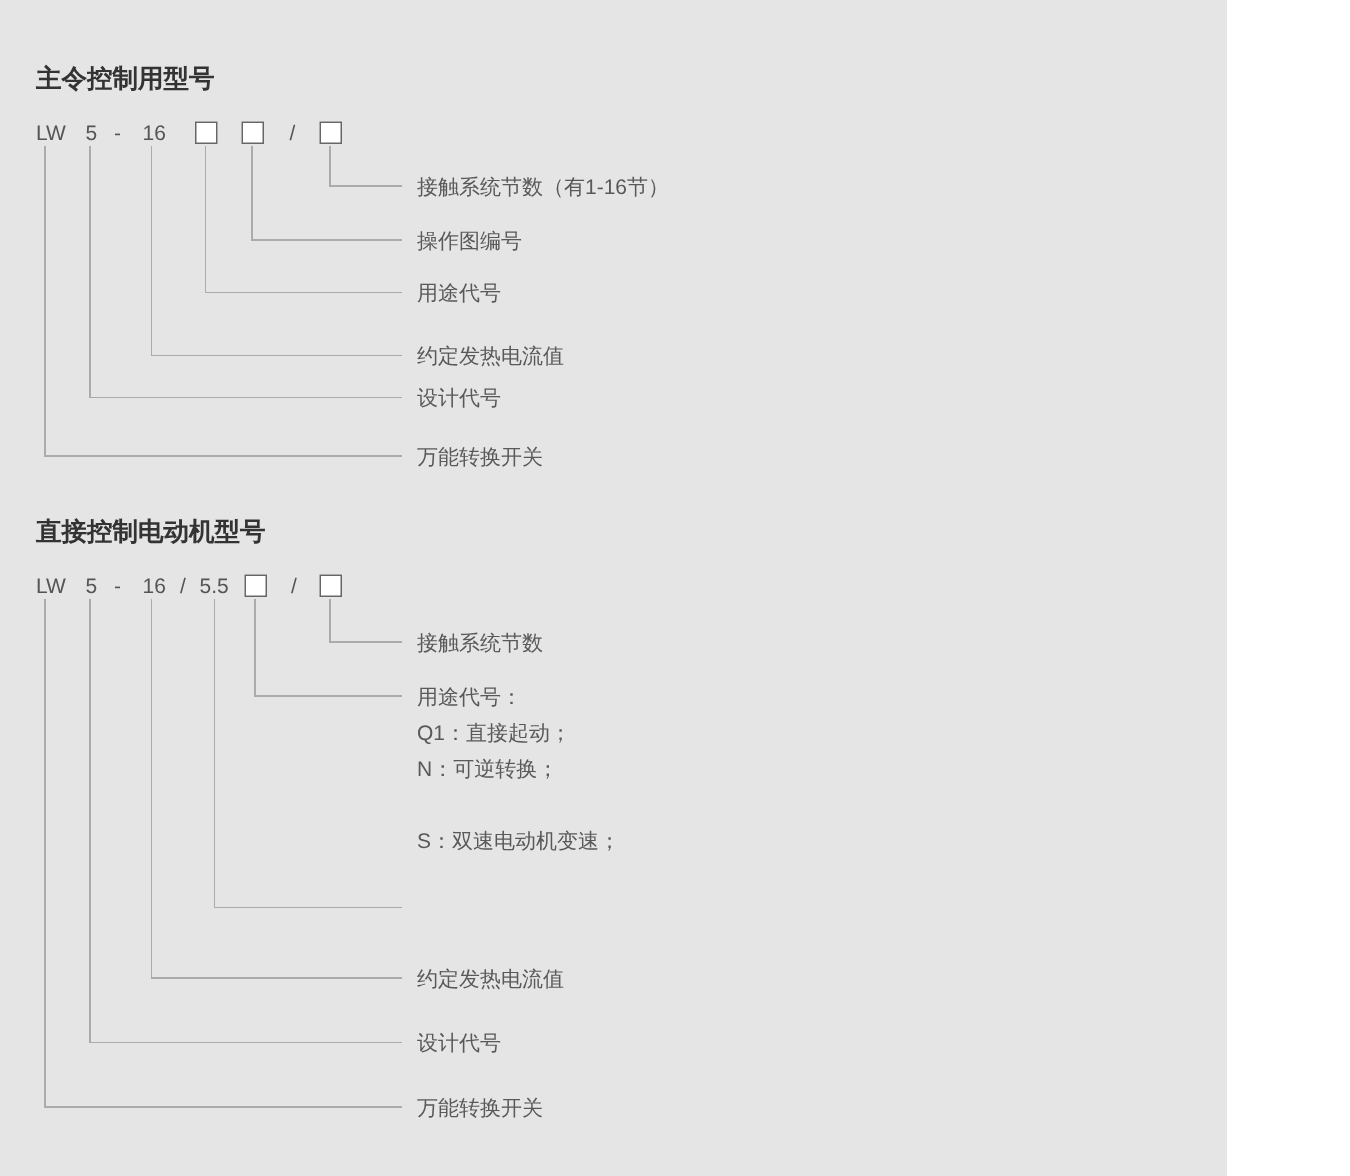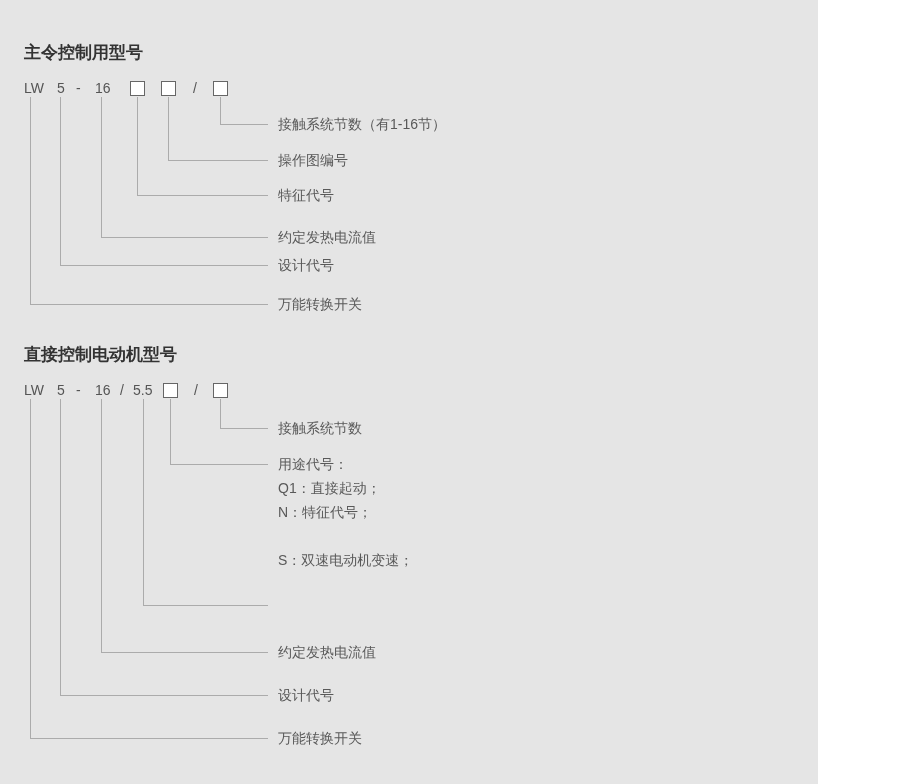--- a/index.html
+++ b/index.html
@@ -80,39 +80,39 @@
   <span class="model-part" style="left:57px;top:80px;">5</span>
   <span class="model-part" style="left:76px;top:80px;">-</span>
   <span class="model-part" style="left:95px;top:80px;">16</span>
   <span class="code-box" style="left:130px;top:81px;"></span>
   <span class="code-box" style="left:161px;top:81px;"></span>
   <span class="model-part" style="left:193px;top:80px;">/</span>
   <span class="code-box" style="left:213px;top:81px;"></span>
 
   <div class="callout" style="top:114px;text-align:right;">接触系统节数（有1-16节）</div>
   <div class="callout" style="top:150px;">操作图编号</div>
-  <div class="callout" style="top:185px;">特征代号</div>
+  <div class="callout" style="top:185px;">用途代号</div>
   <div class="callout" style="top:227px;">约定发热电流值</div>
   <div class="callout" style="top:255px;">设计代号</div>
   <div class="callout" style="top:294px;">万能转换开关</div>
 
   <div class="section-title" style="top:343px;">直接控制电动机型号</div>
 
   <span class="model-part" style="left:24px;top:382px;">LW</span>
   <span class="model-part" style="left:57px;top:382px;">5</span>
   <span class="model-part" style="left:76px;top:382px;">-</span>
   <span class="model-part" style="left:95px;top:382px;">16</span>
   <span class="model-part" style="left:120px;top:382px;">/</span>
   <span class="model-part" style="left:133px;top:382px;">5.5</span>
   <span class="code-box" style="left:163px;top:383px;"></span>
   <span class="model-part" style="left:194px;top:382px;">/</span>
   <span class="code-box" style="left:213px;top:383px;"></span>
 
   <div class="callout" style="top:418px;">接触系统节数</div>
   <div class="callout" style="top:454px;">用途代号：</div>
   <div class="callout" style="top:478px;">Q1：直接起动；</div>
-  <div class="callout" style="top:502px;">N：特征代号；</div>
+  <div class="callout" style="top:502px;">N：可逆转换；</div>
   <div class="callout" style="top:526px;margin-top:24px;">S：双速电动机变速；</div>
   <div class="callout" style="top:642px;">约定发热电流值</div>
   <div class="callout" style="top:685px;">设计代号</div>
   <div class="callout" style="top:728px;">万能转换开关</div>
 
 </div>
 
 </body></html>

